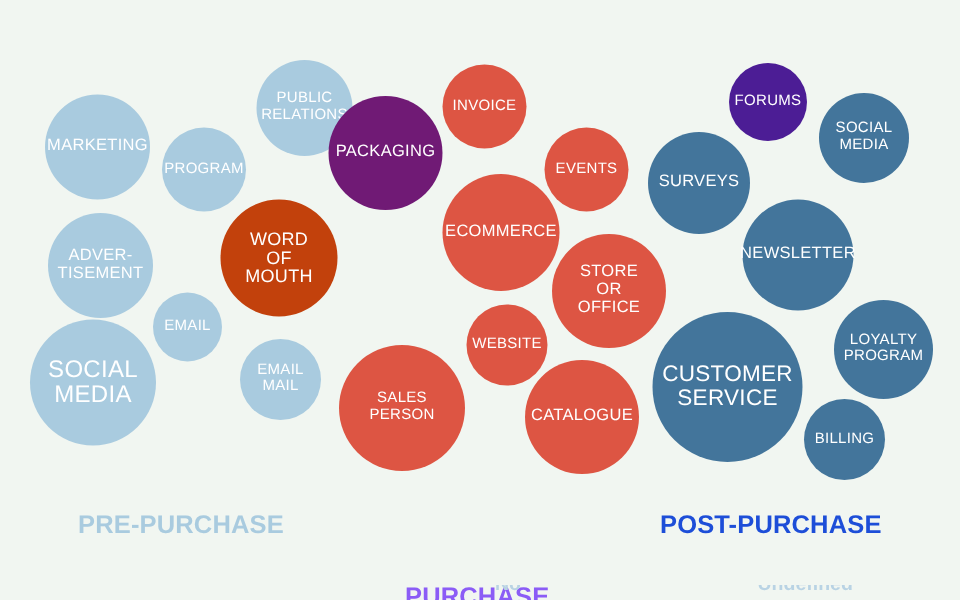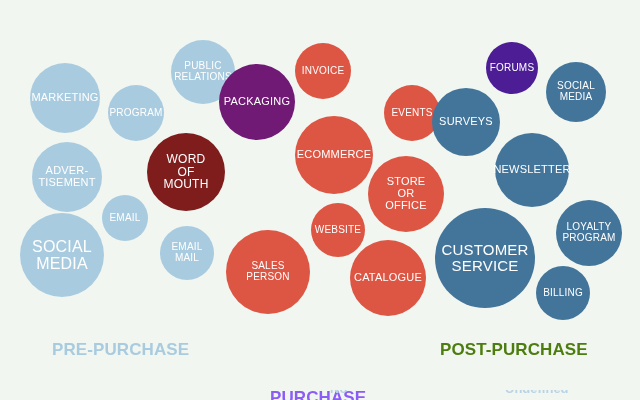--- a/index.html
+++ b/index.html
@@ -76,21 +76,21 @@
         <span class="lbl">PROGRAM</span>
       </div>
       <div class="bubble" style="left: 171px; top: 40px; width: 64px; height: 64px; background: rgb(169, 203, 223); font-size: 10px; color: rgb(255, 255, 255);">
         <span class="lbl">PUBLIC
 RELATIONS</span>
       </div>
       <div class="bubble" style="left: 32px; top: 142px; width: 70px; height: 70px; background: rgb(169, 203, 223); font-size: 11px; color: rgb(255, 255, 255);">
         <span class="lbl">ADVER-
 TISEMENT</span>
       </div>
-      <div class="bubble" style="left: 147px; top: 133px; width: 78px; height: 78px; background: #7f1d1d; font-size: 12px; color: rgb(255, 255, 255);">
+      <div class="bubble" style="left: 147px; top: 133px; width: 78px; height: 78px; background: #c2410c; font-size: 12px; color: rgb(255, 255, 255);">
         <span class="lbl">WORD OF
 MOUTH</span>
       </div>
       <div class="bubble" style="left: 102px; top: 195px; width: 46px; height: 46px; background: rgb(169, 203, 223); font-size: 10px; color: rgb(255, 255, 255);">
         <span class="lbl">EMAIL</span>
       </div>
       <div class="bubble" style="left: 20px; top: 213px; width: 84px; height: 84px; background: rgb(169, 203, 223); font-size: 16px; color: rgb(255, 255, 255);">
         <span class="lbl">SOCIAL
 MEDIA</span>
       </div>
@@ -100,21 +100,21 @@
       </div>
       <div class="bubble" style="left: 295px; top: 43px; width: 56px; height: 56px; background: rgb(221, 85, 67); font-size: 10px; color: rgb(255, 255, 255);">
         <span class="lbl">INVOICE</span>
       </div>
       <div class="bubble" style="left: 219px; top: 64px; width: 76px; height: 76px; background: #701a75; font-size: 11px; color: rgb(255, 255, 255);">
         <span class="lbl">PACKAGING</span>
       </div>
       <div class="bubble" style="left: 295px; top: 116px; width: 78px; height: 78px; background: rgb(221, 85, 67); font-size: 11px; color: rgb(255, 255, 255);">
         <span class="lbl">ECOMMERCE</span>
       </div>
-      <div class="bubble" style="left: 384px; top: 85px; width: 56px; height: 56px; background: rgb(221, 85, 67); font-size: 10px; color: rgb(255, 255, 255);">
+      <div class="bubble" style="left: 363px; top: 85px; width: 56px; height: 56px; background: rgb(221, 85, 67); font-size: 10px; color: rgb(255, 255, 255);">
         <span class="lbl">EVENTS</span>
       </div>
       <div class="bubble" style="left: 368px; top: 156px; width: 76px; height: 76px; background: rgb(221, 85, 67); font-size: 11px; color: rgb(255, 255, 255);">
         <span class="lbl">STORE OR
 OFFICE</span>
       </div>
       <div class="bubble" style="left: 311px; top: 203px; width: 54px; height: 54px; background: rgb(221, 85, 67); font-size: 10px; color: rgb(255, 255, 255);">
         <span class="lbl">WEBSITE</span>
       </div>
       <div class="bubble" style="left: 226px; top: 230px; width: 84px; height: 84px; background: rgb(221, 85, 67); font-size: 10px; color: rgb(255, 255, 255);">
@@ -145,19 +145,19 @@
         <span class="lbl">LOYALTY
 PROGRAM</span>
       </div>
       <div class="bubble" style="left: 536px; top: 266px; width: 54px; height: 54px; background: rgb(67, 117, 155); font-size: 10px; color: rgb(255, 255, 255);">
         <span class="lbl">BILLING</span>
       </div>
     </div>
   <div id="phase-layer">
       <div class="phase-label" style="left: 52px; top: 340px; color: rgb(169, 203, 223);">PRE-PURCHASE</div>
       <div class="phase-label" style="left: 270px; top: 340px; color: #8b5cf6; margin-top: 48px;">PURCHASE</div>
-      <div class="phase-label" style="left: 440px; top: 340px; color: #4d7c0f; text-align: center;">POST-PURCHASE</div>
+      <div class="phase-label" style="left: 440px; top: 340px; color: #1d4ed8; text-align: center;">POST-PURCHASE</div>
     </div>
   <div class="faint-row" id="faint-layer">
       <div class="faint-text" style="left: 330px; color: rgb(185, 211, 228);">No</div>
       <div class="faint-text" style="left: 505px; color: rgb(185, 211, 228);">Undefined</div>
     </div>
 </div>
 
 </body></html>

